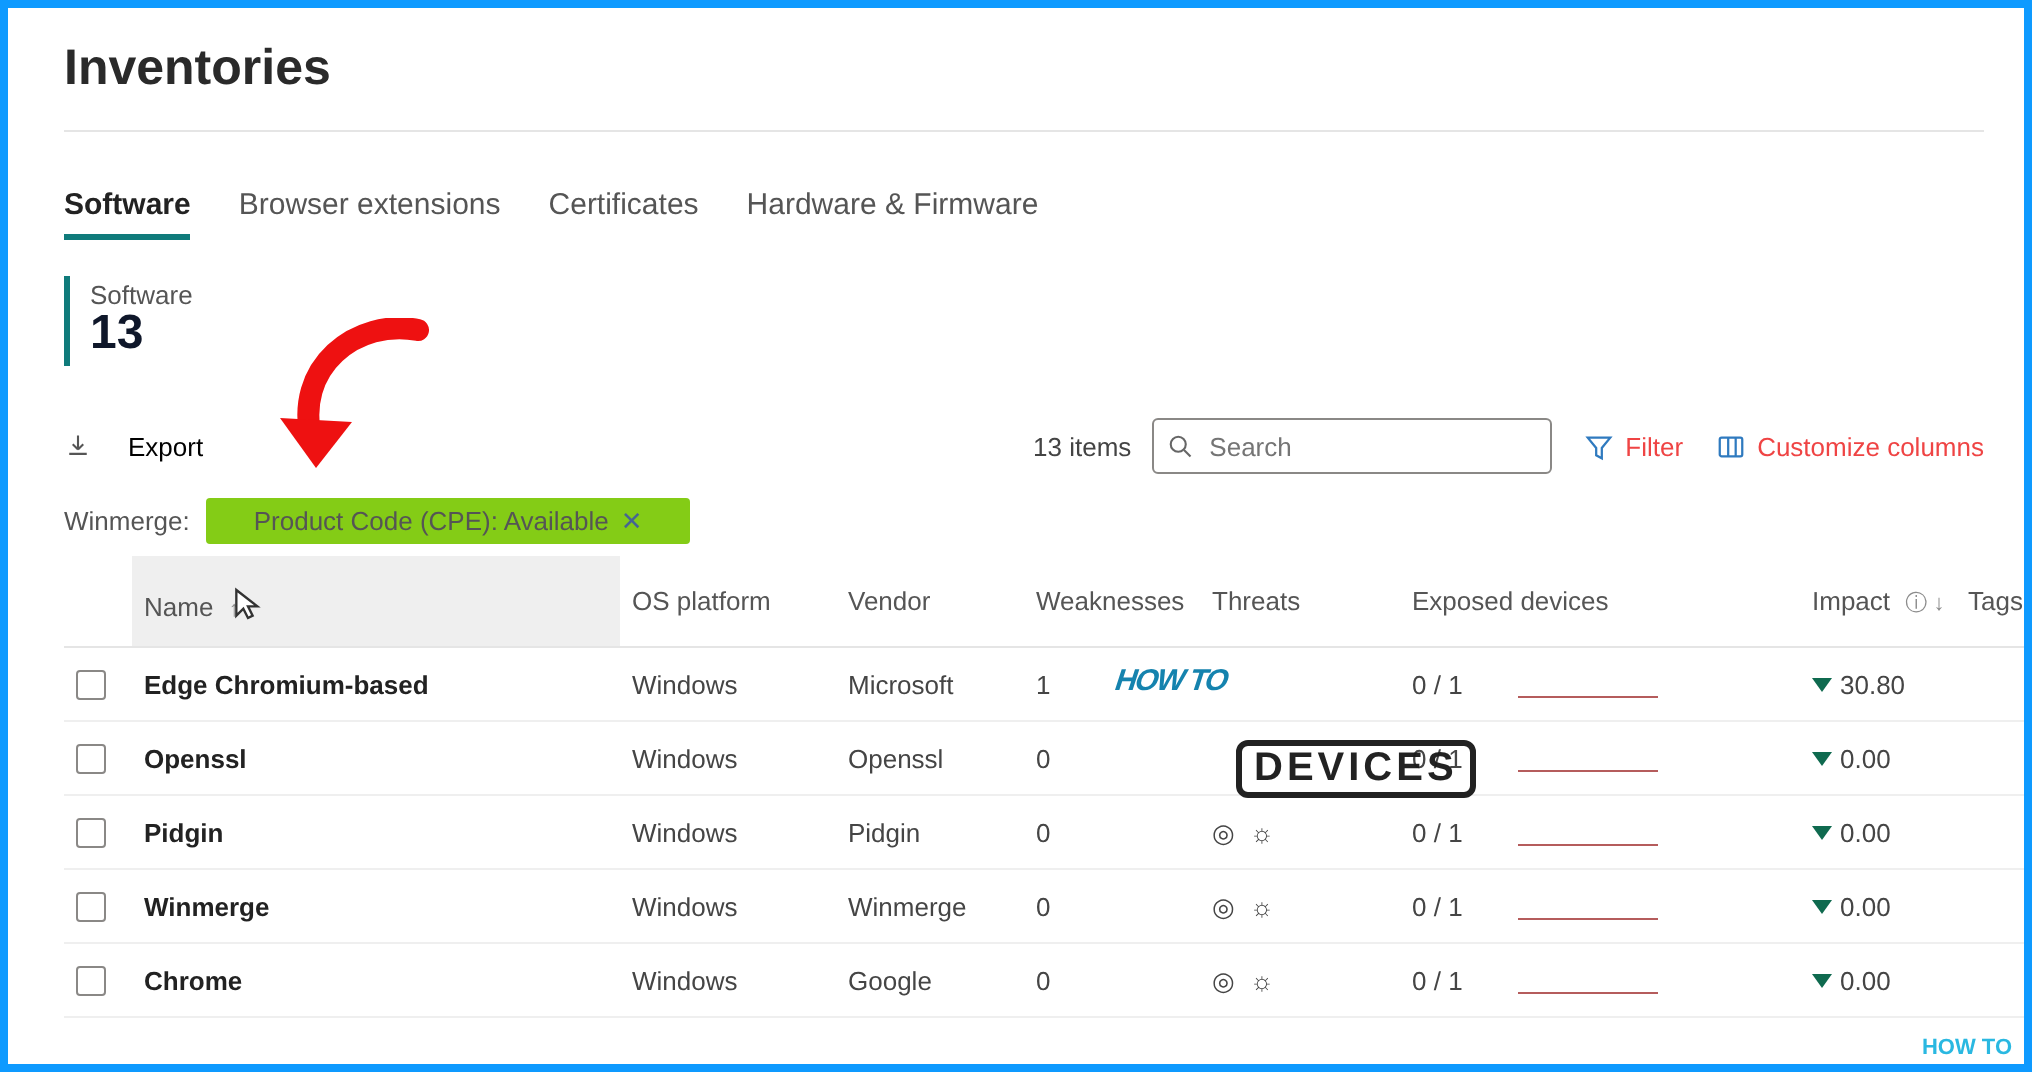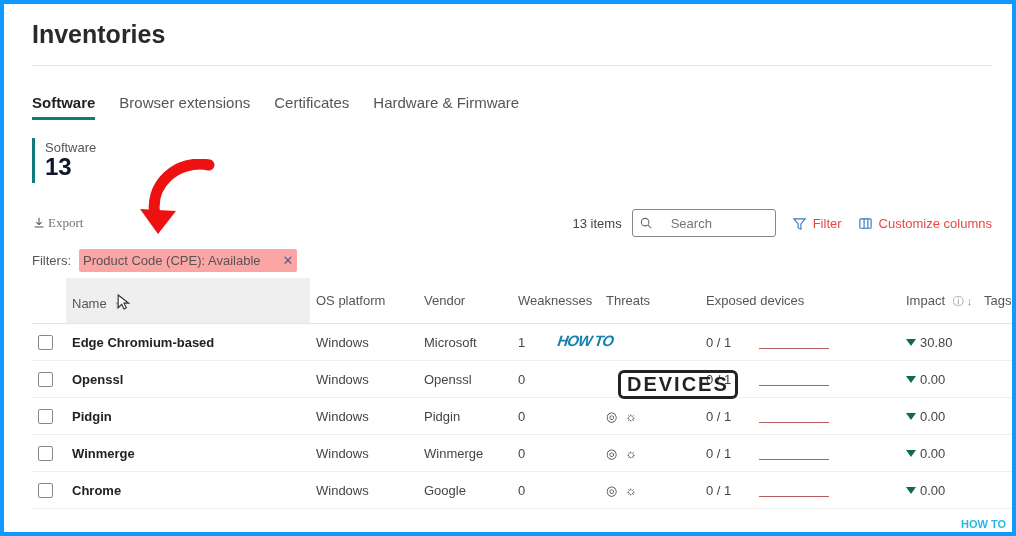--- a/index.html
+++ b/index.html
@@ -67,40 +67,39 @@
   }
   
   .toolbar {
     display: flex;
     align-items: center;
     margin-bottom: 12px;
   }
   .export {
     display: inline-flex;
     align-items: center;
-    gap: 2px;
-    color: #737373;
+    gap: 18px;
+    color: #000000;
     cursor: pointer;
-    font-family: Liberation Serif, serif;
   }
   .tool-spacer { flex: 1; }
   .items-count {
     margin-right: 10px;
     color: #444;
     margin-left: 13px;
   }
   .search {
     display: inline-flex;
     align-items: center;
     border: 1px solid #8a8886;
     border-radius: 3px;
     height: 28px;
-    width: 144px;
+    width: 200px;
     padding: 0 6px;
-    gap: 16px;
+    gap: 6px;
   }
   .search input {
     border: none;
     outline: none;
     font-size: 13px;
     flex: 1;
     background: transparent;
   }
   .tool-btn {
     display: inline-flex;
@@ -114,26 +113,26 @@
   
   .filter-row {
     display: flex;
     align-items: center;
     gap: 8px;
     font-size: 13px;
     color: #555;
     margin-bottom: 6px;
   }
   .chip {
-    background: #fca5a5;
-    padding: 4px 4px;
+    background: #84cc16;
+    padding: 4px 24px;
     border-radius: 2px;
     display: inline-flex;
     align-items: center;
-    gap: 22px;
+    gap: 6px;
   }
   .chip .x { color: #466592; cursor: pointer; }
   
   .table {
     width: 100%;
     border-collapse: collapse;
     table-layout: fixed;
   }
   .table th, .table td {
     text-align: left;
@@ -314,21 +313,21 @@
             <rect x="2" y="3" width="12" height="10" rx="1" fill="none" stroke="#2f7abf" stroke-width="1.2"></rect>
             <line x1="6.5" y1="3" x2="6.5" y2="13" stroke="#2f7abf" stroke-width="1.2"></line>
             <line x1="10.5" y1="3" x2="10.5" y2="13" stroke="#2f7abf" stroke-width="1.2"></line>
           </svg>
       </span>
       <span>Customize columns</span>
     </div>
   </div>
 
   <div class="filter-row">
-    <span>Filters:</span>
+    <span>Winmerge:</span>
     <span class="chip">
       <span>Product Code (CPE): Available</span>
       <span class="x">✕</span>
     </span>
   </div>
 
   <table class="table">
     <colgroup>
       <col class="col-check">
         <col class="col-name">

